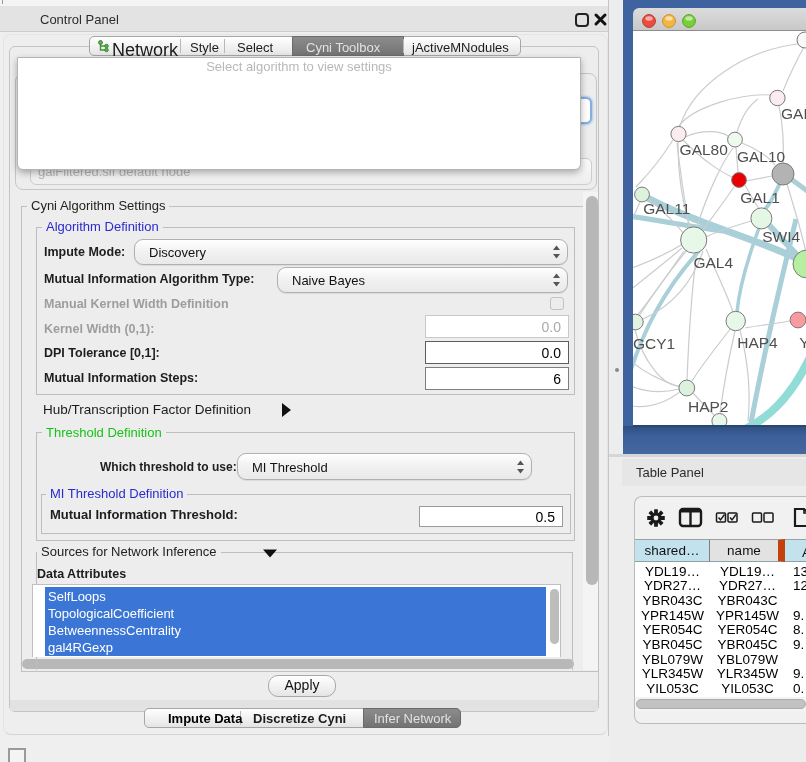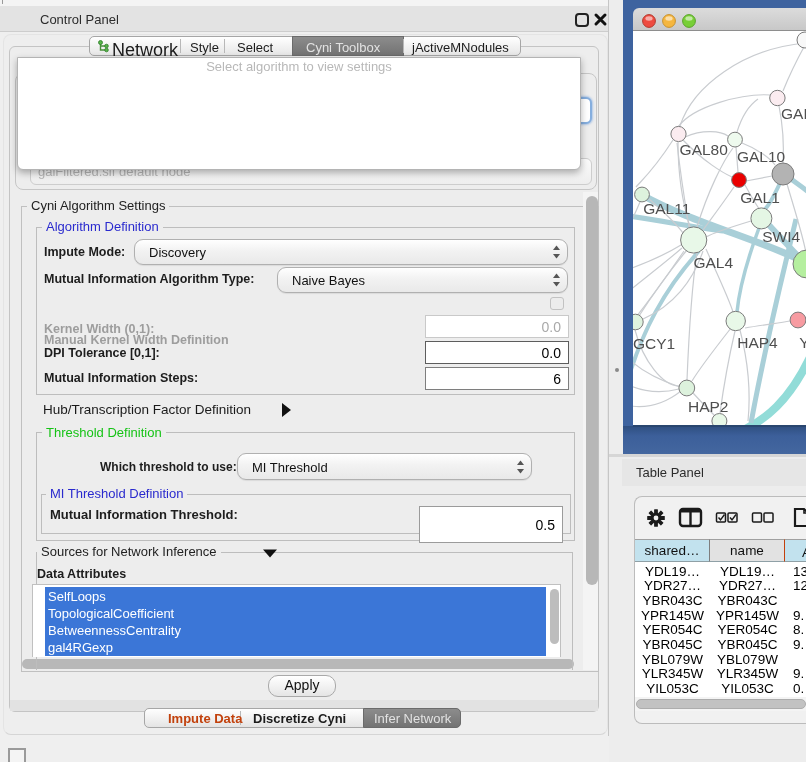--- a/index.html
+++ b/index.html
@@ -77,21 +77,21 @@
 
   <div class="lbl" style="position:absolute;left:44px;top:272px;">Mutual Information Algorithm Type:</div>
   <div class="combo" style="left:277px;top:267px;width:289px;height:24px;">
     <span class="ct">Naive Bayes</span>
     <svg class="stepper" viewBox="0 0 9 14">
         <path d="M4.5 0.5 L8 5 L1 5 Z" fill="#555"></path>
         <path d="M4.5 13.5 L8 9 L1 9 Z" fill="#555"></path>
       </svg>
   </div>
 
-  <div class="lbl dis" style="position:absolute;left:44px;top:297px;margin-top:36px;">Manual Kernel Width Definition</div>
+  <div class="lbl dis" style="position:absolute;left:44px;top:297px;">Manual Kernel Width Definition</div>
   <div class="abs" style="left:550px;top:297px;width:14px;height:13px;border:1px solid #c2c2c2;border-radius:3px;background:#ececec;box-sizing:border-box;"></div>
 
   <div class="lbl dis" style="position:absolute;left:44px;top:322px;">Kernel Width (0,1):</div>
   <div class="field" style="left:425px;top:315px;width:144px;height:23px;border:1px solid #c9c9c9;box-sizing:border-box;">
       <span style="color:#a9a9a9;">0.0</span>
     </div>
 
   <div class="lbl" style="position:absolute;left:44px;top:346px;">DPI Tolerance [0,1]:</div>
   <div class="field" style="left:425px;top:341px;width:144px;height:23px;border:1px solid #5d5d5d;box-sizing:border-box;">
       <span>0.0</span>
@@ -115,42 +115,42 @@
     <span class="ct">MI Threshold</span>
     <svg class="stepper" viewBox="0 0 9 14">
         <path d="M4.5 0.5 L8 5 L1 5 Z" fill="#555"></path>
         <path d="M4.5 13.5 L8 9 L1 9 Z" fill="#555"></path>
       </svg>
   </div>
 
   <div class="grp" style="left:41px;top:494px;width:528px;height:38px;"></div>
   <div class="gtitle" style="left:46px;top:487px;color:#2a2ace;">MI Threshold Definition</div>
   <div class="lbl" style="position:absolute;left:50px;top:507px;font-size:13px;">Mutual Information Threshold:</div>
-  <div class="field" style="left:419px;top:506px;width:144px;height:37px;border:1px solid #9b9b9b;box-sizing:border-box;">
+  <div class="field" style="left:419px;top:506px;width:144px;height:21px;border:1px solid #9b9b9b;box-sizing:border-box;">
       <span>0.5</span>
     </div>
 
   <div class="abs" style="left:36px;top:552px;width:537px;height:118px;border-left:1px solid #bdbdbd;border-right:1px solid #bdbdbd;border-top:1px solid #bdbdbd;box-sizing:border-box;"></div>
   <div class="gtitle" style="left:37px;top:545px;color:#222;background:#ededed;">Sources for Network Inference</div>
   <svg class="abs" style="left:262px;top:548px;" width="16" height="11" viewBox="0 0 16 11">
       <path d="M1 1.5 L15 1.5 L8 9.5 Z" fill="#111"></path>
     </svg>
   <div class="lbl" style="position:absolute;left:37px;top:567px;">Data Attributes</div>
 
   <div class="abs" style="left:32px;top:584px;width:529px;height:73px;background:#fff;border:1px solid #c0c0c0;border-bottom:none;box-sizing:border-box;"></div>
   <div class="abs" style="left:45px;top:587px;width:501px;height:69px;background:#3b76d7;"></div>
   <div class="abs" style="left:48px;top:587.5px;font-size:13px;color:#fff;line-height:17.3px;">SelfLoops<br>TopologicalCoefficient<br>BetweennessCentrality<br>gal4RGexp</div>
   <div class="abs" style="left:550px;top:589px;width:9px;height:55px;background:#bdbdbd;border-radius:4.5px;"></div>
 
   <div class="abs" style="left:268px;top:675px;width:68px;height:22px;border:1px solid #a9a9a9;border-radius:10px;background:linear-gradient(#ffffff,#f1f1f1 55%,#e5e5e5);box-sizing:border-box;text-align:center;line-height:19px;font-size:14px;color:#111;">Apply</div>
 
   <div class="abs" style="left:144px;top:708px;width:317px;height:20px;border:1px solid #a6a6a6;border-radius:5px;background:linear-gradient(#fefefe,#efefef 60%,#e4e4e4);box-sizing:border-box;"></div>
   <div class="abs" style="left:363px;top:708px;width:98px;height:20px;background:linear-gradient(#8c8c8c,#737373);border:1px solid #6b6b6b;border-radius:0 5px 5px 0;box-sizing:border-box;"></div>
   <div class="abs" style="left:240px;top:711px;width:1px;height:14px;background:#b8b8b8;"></div>
-  <div class="abs" style="left:155px;top:711px;font-size:13px;font-weight:bold;color:#c2410c;padding-left:13px;">Impute Data</div>
+  <div class="abs" style="left:155px;top:711px;font-size:13px;font-weight:bold;color:#000000;padding-left:13px;">Impute Data</div>
   <div class="abs" style="left:253px;top:711px;font-size:13px;font-weight:bold;color:#1c1c1c;">Discretize Cyni</div>
   <div class="abs" style="left:374px;top:711px;font-size:13px;color:#e2e2e2;">Infer Network</div>
 
   <div class="abs" style="left:17px;top:57px;width:564px;height:113px;background:#fff;border:1px solid #b4b4b4;border-radius:0 0 6px 6px;box-shadow:0 3px 7px rgba(0,0,0,0.3);box-sizing:border-box;"></div>
   <div class="abs" style="left:17px;top:59px;width:564px;text-align:center;font-size:13px;color:#b8b8b8;">Select algorithm to view settings</div>
 
   <div class="abs" style="left:609px;top:0;width:197px;height:762px;background:#ededed;"></div>
   <div class="abs" style="left:608px;top:0;width:1px;height:736px;background:#c6c6c6;"></div>
   <div class="abs" style="left:615px;top:368px;width:4px;height:4px;border-radius:2px;background:#8a8a8a;"></div>
 
@@ -292,21 +292,21 @@
     <g stroke="#1a1a1a" fill="none" stroke-width="1.5">
       <rect x="107.5" y="6" width="9" height="9" rx="1"></rect>
       <rect x="119" y="6" width="9" height="9" rx="1"></rect>
     </g>
 
     <path d="M150 2 L159 2 L163 6 L163 19 L150 19 Z" fill="none" stroke="#1a1a1a" stroke-width="2.2"></path>
     <path d="M159 2 L159 6 L163 6" fill="none" stroke="#1a1a1a" stroke-width="1.6"></path>
   </svg>
 
   <div class="abs" style="left:635px;top:539px;width:75px;height:23px;background:#c2e2ee;border-top:1px solid #a0a0a0;border-bottom:1px solid #8fa0a6;border-right:1px solid #7e7e7e;box-sizing:border-box;text-align:center;line-height:21px;font-size:13.5px;color:#111;">shared…</div>
-  <div class="abs" style="left:710px;top:539px;width:75px;height:23px;background:#e2e2e2;border-top:1px solid #a0a0a0;border-bottom:1px solid #8fa0a6;border-right:1px solid #c2410c;box-sizing:border-box;text-align:center;line-height:21px;font-size:13.5px;color:#111;">name</div>
+  <div class="abs" style="left:710px;top:539px;width:75px;height:23px;background:#e2e2e2;border-top:1px solid #a0a0a0;border-bottom:1px solid #8fa0a6;border-right:7px solid #c2410c;box-sizing:border-box;text-align:center;line-height:21px;font-size:13.5px;color:#111;">name</div>
   <div class="abs" style="left:785px;top:539px;width:21px;height:23px;background:#c2e2ee;border-top:1px solid #a0a0a0;border-bottom:1px solid #8fa0a6;box-sizing:border-box;overflow:hidden;">
       <span style="position:absolute;left:17px;top:5px;font-size:13.5px;color:#111;">A</span>
     </div>
 
   <div class="abs" style="left:635px;top:562px;width:171px;height:135px;background:#fff;overflow:hidden;">
     <div style="position:absolute;left:0;top:2.5px;width:75px;text-align:center;font-size:13.5px;color:#000;line-height:14.7px;">YDL19…<br>YDR27…<br>YBR043C<br>YPR145W<br>YER054C<br>YBR045C<br>YBL079W<br>YLR345W<br>YIL053C</div>
     <div style="position:absolute;left:75px;top:2.5px;width:75px;text-align:center;font-size:13.5px;color:#000;line-height:14.7px;">YDL19…<br>YDR27…<br>YBR043C<br>YPR145W<br>YER054C<br>YBR045C<br>YBL079W<br>YLR345W<br>YIL053C</div>
     <div style="position:absolute;left:158px;top:2.5px;font-size:13.5px;color:#000;line-height:14.7px;">13<br>12<br>&nbsp;<br>9.<br>8.<br>9.<br>&nbsp;<br>9.<br>0.</div>
   </div>
 

